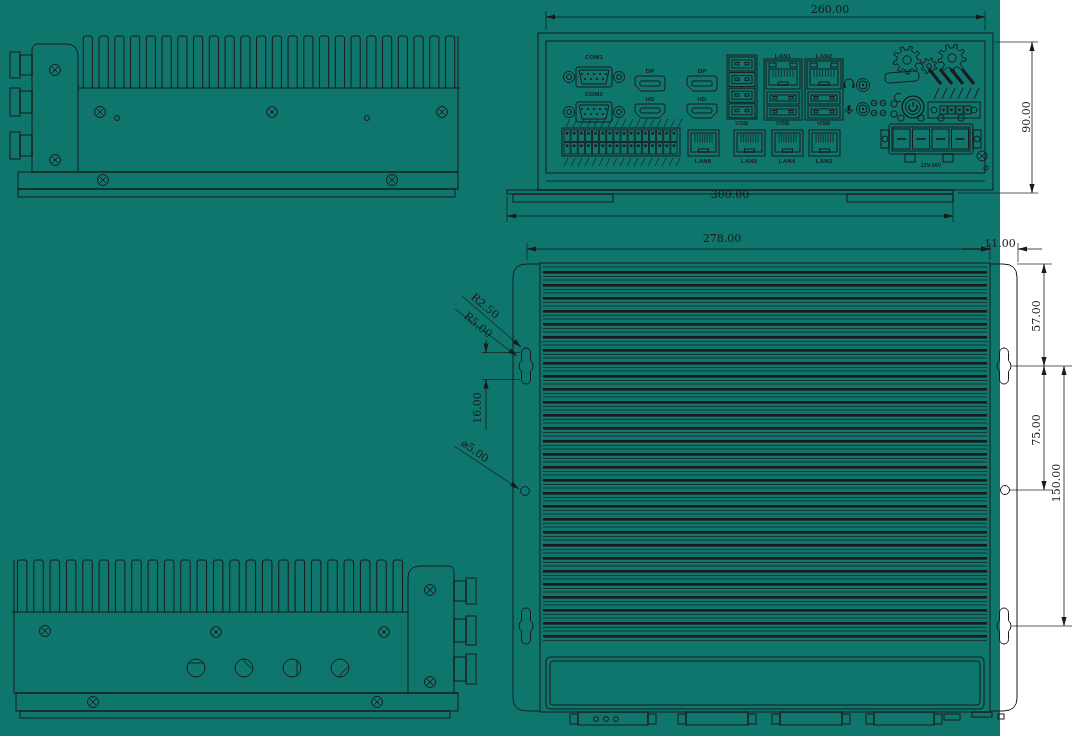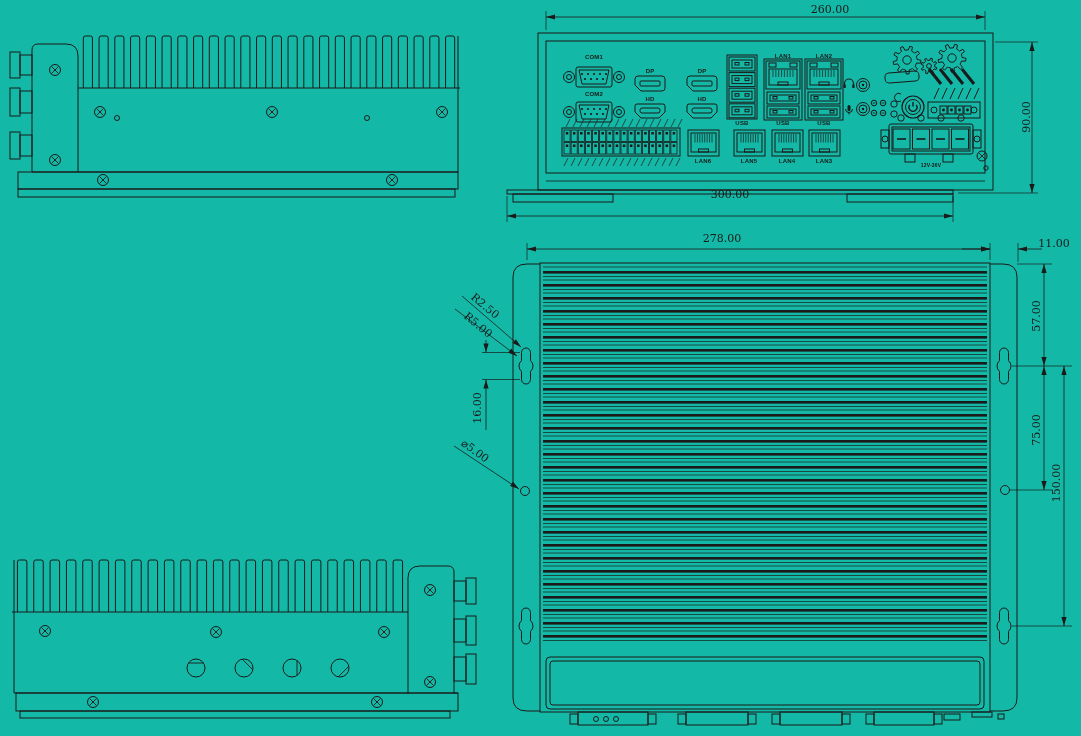--- a/index.html
+++ b/index.html
@@ -1,17 +1,17 @@
 <!DOCTYPE html>
 <html><head>
 <meta charset="utf-8">
 <style>
   *{margin:0;padding:0;box-sizing:border-box}
   html,body{width:1081px;height:736px;background:#ffffff;overflow:hidden}
-  .canvas{position:relative;width:1081px;height:736px;background:#14b8a6;font-family:"Liberation Sans","DejaVu Sans",sans-serif}
+  .canvas{position:relative;width:1000px;height:736px;background:#0f766e;font-family:"Liberation Sans","DejaVu Sans",sans-serif}
   #art{position:absolute;left:0;top:0}
   .lbl{position:absolute;color:#1a1a1a;white-space:nowrap;transform:translate(-50%,-50%);line-height:1}
   .dim{font-family:"DejaVu Serif","DejaVu Sans",serif;font-size:11px}
   .rot90{transform:translate(-50%,-50%) rotate(-90deg)}
   .rot40{transform:translate(-50%,-50%) rotate(40deg)}
   .rot36{transform:translate(-50%,-50%) rotate(36deg)}
   .port{font-size:6px;font-weight:bold;letter-spacing:0.2px}
   .port.tiny{font-size:5px}
 </style>
 </head>
@@ -723,21 +723,21 @@
         <path d="M0,0 L-9,2.6 L-9,-2.6 Z" fill="#1a1a1a" stroke="none" transform="translate(519 489) rotate(34)"></path>
       </g>
     </svg>
 
   <div>
 
     <div class="lbl dim" style="left:830px;top:9px">260.00</div>
     <div class="lbl dim rot90" style="left:1026px;top:117px">90.00</div>
     <div class="lbl dim" style="left:730px;top:194px">300.00</div>
     <div class="lbl dim" style="left:722px;top:238px">278.00</div>
-    <div class="lbl dim" style="left:1054px;top:243px">11.00</div>
+    <div class="lbl dim" style="left:1000px;top:243px">11.00</div>
     <div class="lbl dim rot90" style="left:1036px;top:316px">57.00</div>
     <div class="lbl dim rot90" style="left:1036px;top:430px">75.00</div>
     <div class="lbl dim rot90" style="left:1056px;top:483px">150.00</div>
     <div class="lbl dim rot90" style="left:477px;top:408px">16.00</div>
     <div class="lbl dim rot40" style="left:485px;top:306px">R2.50</div>
     <div class="lbl dim rot40" style="left:478px;top:325px">R5.00</div>
     <div class="lbl dim rot36" style="left:475px;top:451px">⌀5.00</div>
 
     <div class="lbl port" style="left:594px;top:57px">COM1</div>
     <div class="lbl port" style="left:594px;top:94px">COM2</div>

